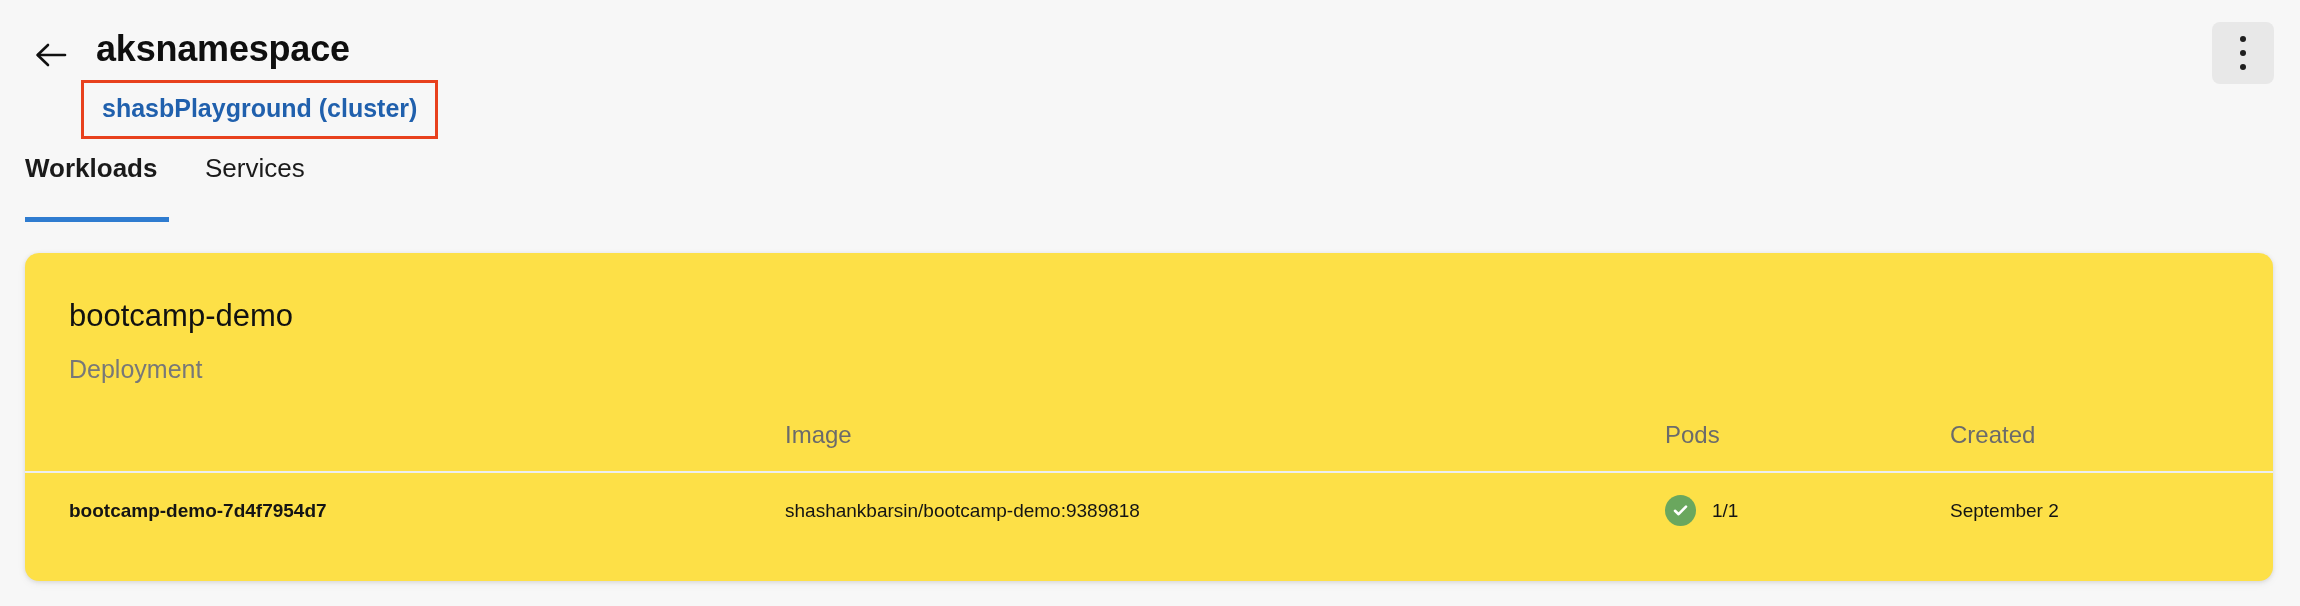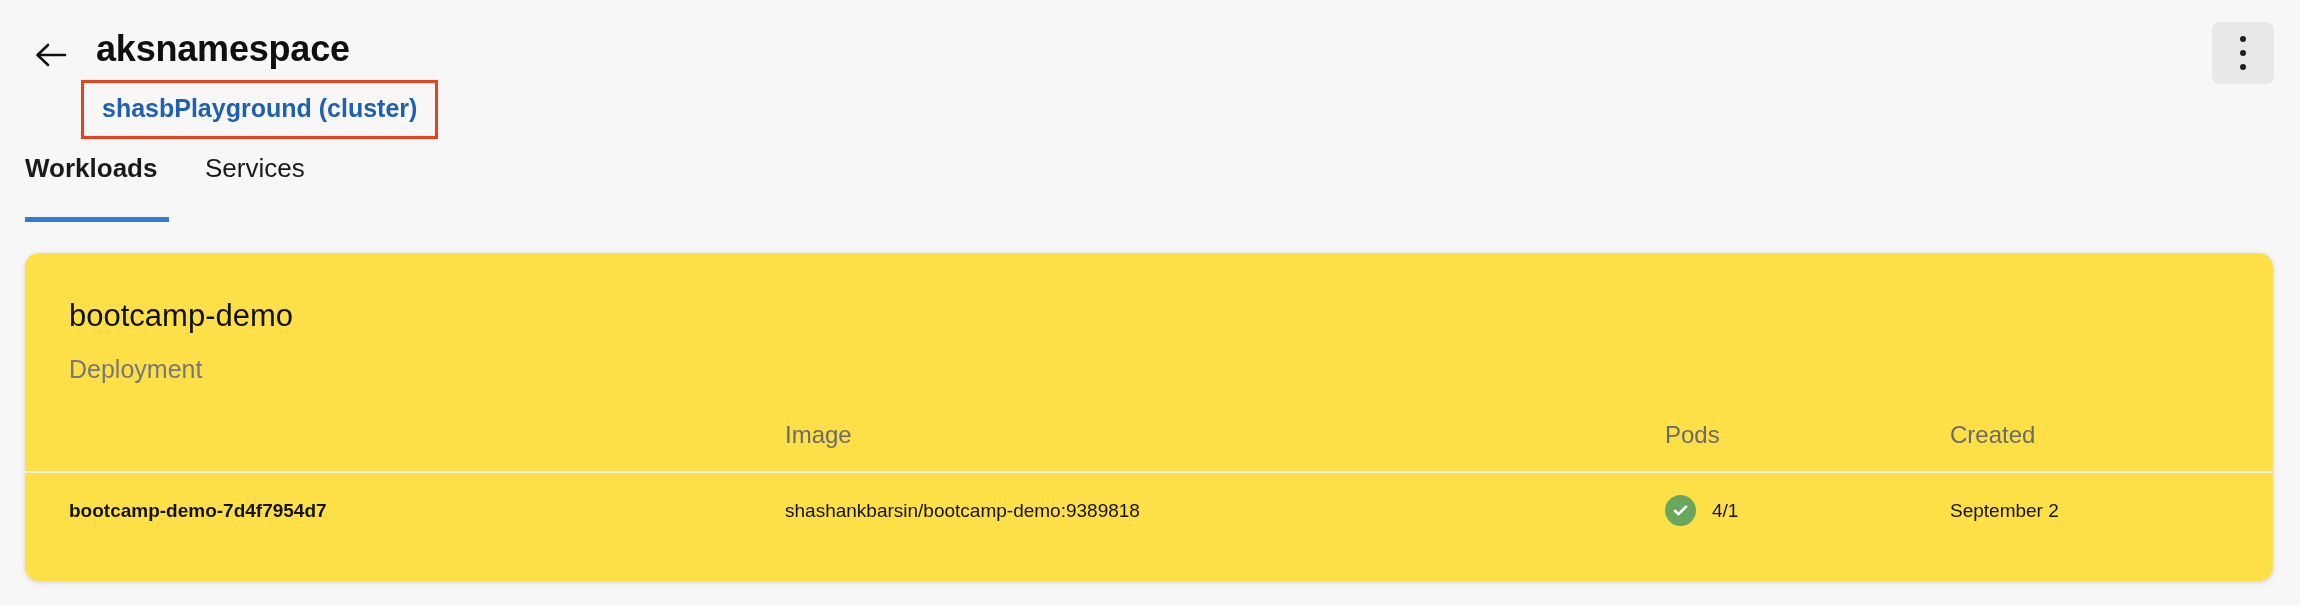--- a/index.html
+++ b/index.html
@@ -300,21 +300,21 @@
 
       <div class="tbl-row body">
         <div class="cell col-0 td name">bootcamp-demo-7d4f7954d7</div>
         <div class="cell col-1 td">shashankbarsin/bootcamp-demo:9389818</div>
         <div class="cell col-2 td pods-cell">
           <span class="status-dot">
             <svg width="19" height="19" viewBox="0 0 19 19" fill="none">
               <path d="M4 9.8 L7.6 13.2 L15 5.6" stroke="#ffffff" stroke-width="2.6" stroke-linecap="round" stroke-linejoin="round" fill="none"></path>
             </svg>
           </span>
-          <span>4/1</span>
+          <span>1/1</span>
         </div>
         <div class="cell col-3 td">September 2</div>
       </div>
 
     </div>
   </div>
 
 </div>
 
 </body></html>

